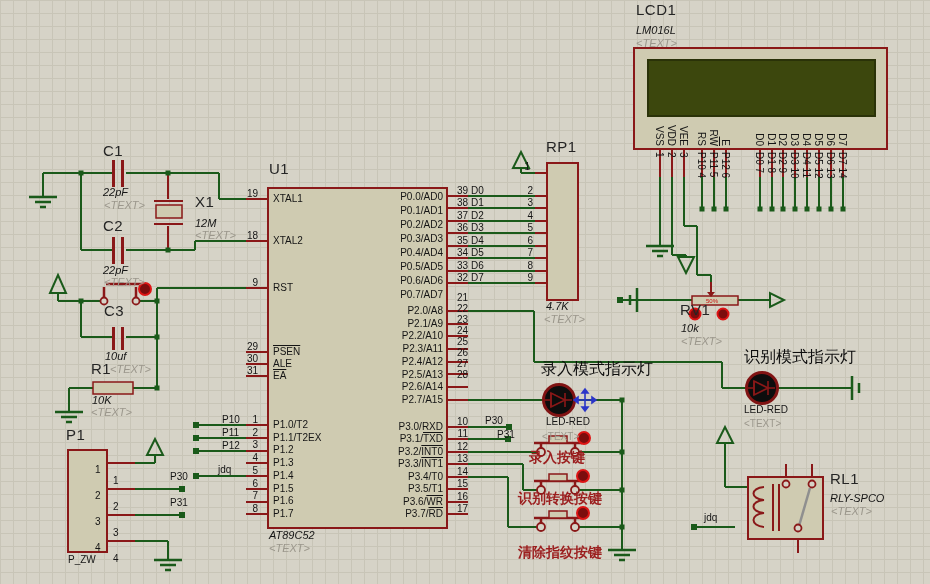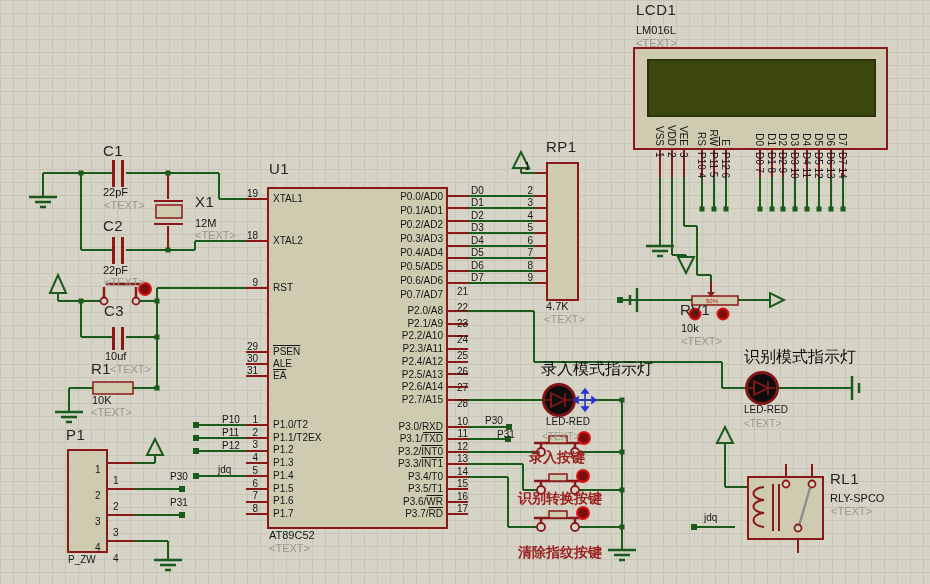--- a/index.html
+++ b/index.html
@@ -7,21 +7,21 @@
     background-color:#d6d3c7;
     background-image:linear-gradient(#c8c5b7 1px,transparent 1px),
                      linear-gradient(90deg,#c8c5b7 1px,transparent 1px);
     background-size:13px 13px;
     font-family:"Liberation Sans",sans-serif;}
   svg{position:absolute;left:0;top:0;}
   .t{position:absolute;font:10px "Liberation Sans",sans-serif;color:#151515;white-space:pre;line-height:11px;}
   .ml{white-space:pre;}
   .r{text-align:right;}
   .ref{font-size:15px;color:#252525;letter-spacing:.5px;}
-  .s11{font-size:11px;}
+  .s11{font-size:11px;font-style:italic;}
   .gray{color:#9b978c;}
   .cjk{font-size:16px;color:#0e0e0e;}
   .cjkred{font-size:14px;color:#9b1e1e;font-weight:bold;margin-top:35px;}
   .dr{color:#8c1616;font-weight:bold;font-size:12px;}
   .rot{transform-origin:0 0;transform:rotate(90deg);}
   .ov{text-decoration:overline;}
 </style>
 </head>
 <body>
 
@@ -272,37 +272,45 @@
 7
 8</div>
 <div class="t ml r" style="left:330px;top:190px;width:113px;line-height:14px">P0.0/AD0
 P0.1/AD1
 P0.2/AD2
 P0.3/AD3
 P0.4/AD4
 P0.5/AD5
 P0.6/AD6
 P0.7/AD7</div>
+<div class="t ml r" style="left:440px;top:185px;width:28px;line-height:12.43px">39
+38
+37
+36
+35
+34
+33
+32</div>
 <div class="t ml" style="left:471px;top:185px;line-height:12.43px">D0
 D1
 D2
 D3
 D4
 D5
 D6
 D7</div>
 <div class="t ml r" style="left:330px;top:305px;width:113px;line-height:12.71px">P2.0/A8
 P2.1/A9
 P2.2/A10
 P2.3/A11
 P2.4/A12
 P2.5/A13
 P2.6/A14
 P2.7/A15</div>
-<div class="t ml r" style="left:440px;top:284px;width:28px;line-height:16px">21
+<div class="t ml r" style="left:440px;top:292px;width:28px;line-height:11px">21
 22
 23
 24
 25
 26
 27
 28</div>
 <div class="t r" style="left:330px;top:421px;width:113px"><span>P3.0/RXD</span><span class="ov"></span></div>
 <div class="t r" style="left:330px;top:433px;width:113px"><span>P3.1/</span><span class="ov">TXD</span></div>
 <div class="t r" style="left:330px;top:446px;width:113px"><span>P3.2/</span><span class="ov">INT0</span></div>

